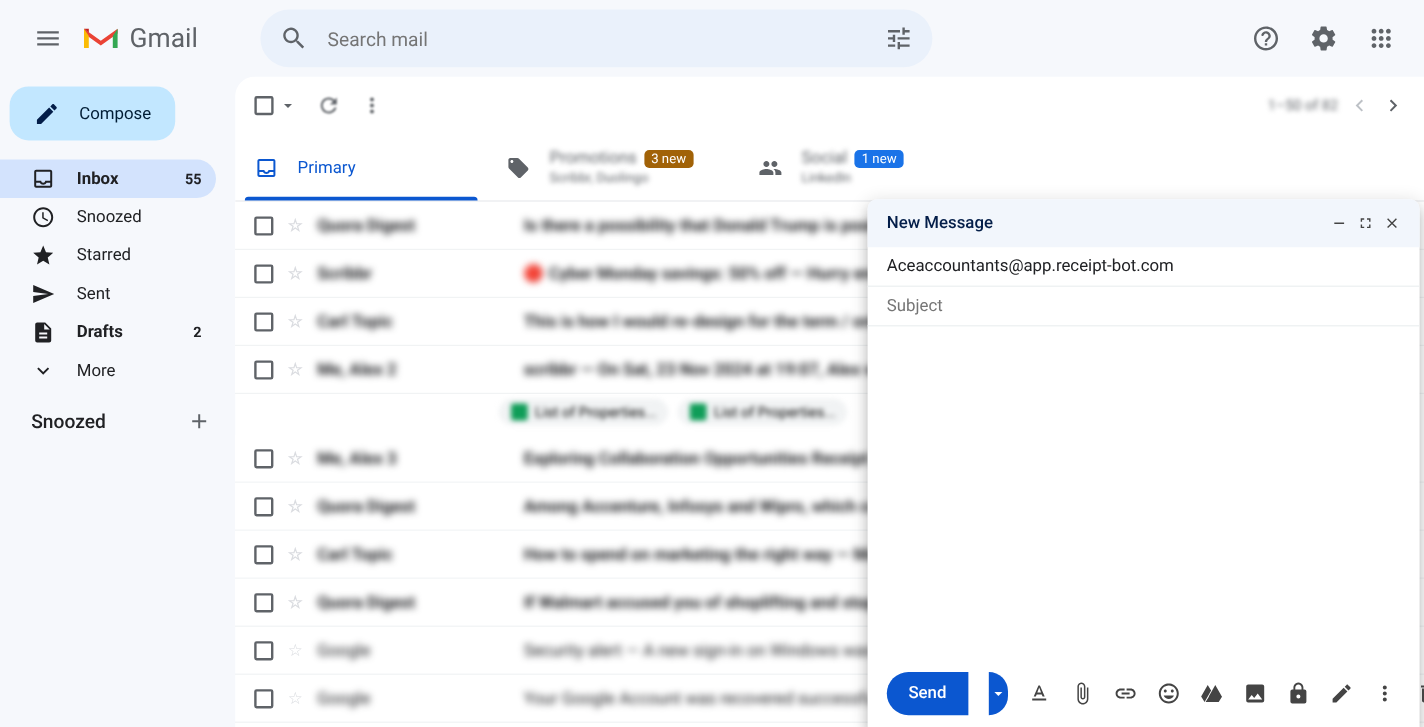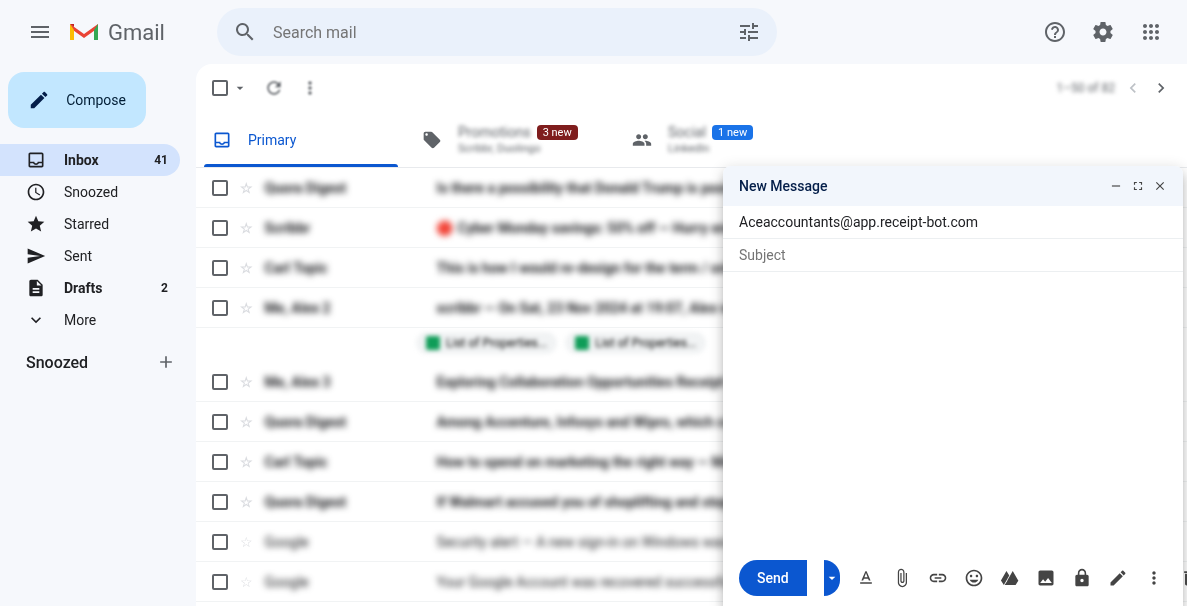--- a/index.html
+++ b/index.html
@@ -9,21 +9,21 @@
 .header { display: flex; align-items: center; height: 64px; padding: 0 16px; }
 .menu-btn { width: 48px; height: 48px; border-radius: 50%; display: flex; align-items: center; justify-content: center; cursor: pointer; }
 .logo { display: flex; align-items: center; margin-left: 4px; margin-right: 52px; }
 .search-bar { flex: 1; max-width: 560px; height: 48px; background: #eaf1fb; border-radius: 24px; display: flex; align-items: center; padding: 0 8px; }
 .search-input { flex: 1; border: none; background: transparent; font-size: 16px; padding: 0 8px; outline: none; color: #5f6368; }
 .header-right { margin-left: auto; display: flex; align-items: center; gap: 8px; }
 .icon-btn { width: 40px; height: 40px; border-radius: 50%; display: flex; align-items: center; justify-content: center; cursor: pointer; }
 
 
 .sidebar { position: absolute; left: 0; top: 64px; width: 196px; height: calc(100% - 64px); padding-top: 8px; }
-.compose-btn { margin: 0 0 16px 8px; height: 56px; width: 138px; background: #c2e7ff; border: none; border-radius: 16px; display: flex; align-items: center; padding: 0 20px; font-size: 14px; color: #001d35; cursor: pointer; gap: 16px; }
+.compose-btn { margin: 0 0 16px 8px; height: 45px; width: 138px; background: #c2e7ff; border: none; border-radius: 16px; display: flex; align-items: center; padding: 0 20px; font-size: 14px; color: #001d35; cursor: pointer; gap: 16px; }
 .nav-item { height: 32px; display: flex; align-items: center; padding: 0 12px 0 26px; border-radius: 0 16px 16px 0; margin-right: 16px; font-size: 14px; color: #202124; cursor: pointer; gap: 18px; }
 .nav-item.active { background: #d3e3fd; font-weight: 700; }
 .nav-item.bold { font-weight: 700; }
 .nav-count { margin-left: auto; font-size: 12px; }
 .labels-header { display: flex; align-items: center; justify-content: space-between; padding: 16px 20px 8px 26px; font-size: 16px; font-weight: 500; color: #202124; }
 
 
 .main { position: absolute; left: 196px; top: 64px; right: 0; bottom: 0; background: #fff; border-radius: 16px 0 0 0; overflow: hidden; }
 .toolbar { height: 48px; display: flex; align-items: center; padding: 0 16px; }
 .toolbar-left { display: flex; align-items: center; gap: 16px; }
@@ -122,21 +122,21 @@
         <path d="M3 17.25V21h3.75L17.81 9.94l-3.75-3.75L3 17.25zM20.71 7.04c.39-.39.39-1.02 0-1.41l-2.34-2.34c-.39-.39-1.02-.39-1.41 0l-1.83 1.83 3.75 3.75 1.83-1.83z"></path>
       </svg>
     <span>Compose</span>
   </button>
   <div id="nav-items">
       <div class="nav-item active">
         <svg width="20" height="20" viewBox="0 0 24 24" fill="#202124">
           <path d="M19 3H5c-1.1 0-2 .9-2 2v14c0 1.1.9 2 2 2h14c1.1 0 2-.9 2-2V5c0-1.1-.9-2-2-2zm0 16H5v-3h3.56c.69 1.19 1.97 2 3.45 2s2.75-.81 3.45-2H19v3zm0-5h-4.99c0 1.1-.9 2-2 2s-2-.9-2-2H5V5h14v9z"></path>
         </svg>
         <span>Inbox</span>
-        <span class="nav-count">41</span>
+        <span class="nav-count">55</span>
       </div>
       <div class="nav-item">
         <svg width="20" height="20" viewBox="0 0 24 24" fill="#202124">
           <path d="M11.99 2C6.47 2 2 6.48 2 12s4.47 10 9.99 10C17.52 22 22 17.52 22 12S17.52 2 11.99 2zM12 20c-4.42 0-8-3.58-8-8s3.58-8 8-8 8 3.58 8 8-3.58 8-8 8zm.5-13H11v6l5.25 3.15.75-1.23-4.5-2.67z"></path>
         </svg>
         <span>Snoozed</span>
       </div>
       <div class="nav-item">
         <svg width="20" height="20" viewBox="0 0 24 24" fill="#202124">
           <path d="M12 17.27L18.18 21l-1.64-7.03L22 9.24l-7.19-.61L12 2 9.19 8.63 2 9.24l5.46 4.73L5.82 21z"></path>
@@ -209,21 +209,21 @@
           </div>
         </div>
       </div>
       <div class="tab">
         <svg width="20" height="20" viewBox="0 0 24 24" fill="#5f6368">
           <path d="M21.41 11.58l-9-9C12.05 2.22 11.55 2 11 2H4c-1.1 0-2 .9-2 2v7c0 .55.22 1.05.59 1.42l9 9c.36.36.86.58 1.41.58.55 0 1.05-.22 1.41-.59l7-7c.37-.36.59-.86.59-1.41 0-.55-.23-1.06-.59-1.42zM5.5 7C4.67 7 4 6.33 4 5.5S4.67 4 5.5 4 7 4.67 7 5.5 6.33 7 5.5 7z"></path>
         </svg>
         <div class="tab-content">
           <div class="tab-title-row">
             <span style="filter:blur(2px)">Promotions</span>
-            <span class="tab-badge" style="background:#7f1d1d">3 new</span>
+            <span class="tab-badge" style="background:#a16207">3 new</span>
           </div>
           <span class="tab-sub">Scribbr, Duolingo</span>
         </div>
       </div>
       <div class="tab">
         <svg width="20" height="20" viewBox="0 0 24 24" fill="#5f6368">
           <path d="M16 11c1.66 0 2.99-1.34 2.99-3S17.66 5 16 5c-1.66 0-3 1.34-3 3s1.34 3 3 3zm-8 0c1.66 0 2.99-1.34 2.99-3S9.66 5 8 5C6.34 5 5 6.34 5 8s1.34 3 3 3zm0 2c-2.33 0-7 1.17-7 3.5V19h14v-2.5c0-2.33-4.67-3.5-7-3.5zm8 0c-.29 0-.62.02-.97.05 1.16.84 1.97 1.97 1.97 3.45V19h6v-2.5c0-2.33-4.67-3.5-7-3.5z"></path>
         </svg>
         <div class="tab-content">
           <div class="tab-title-row">

